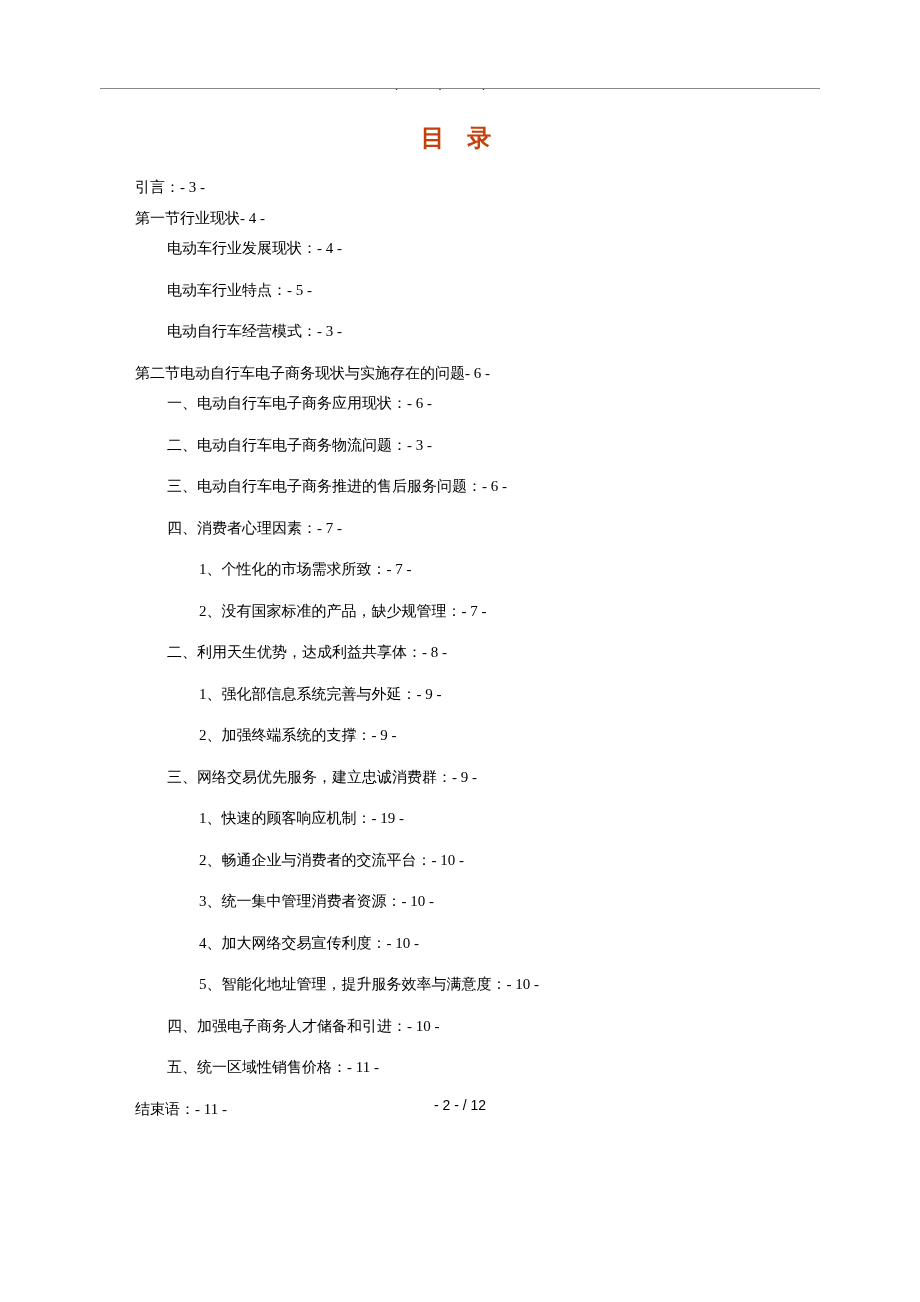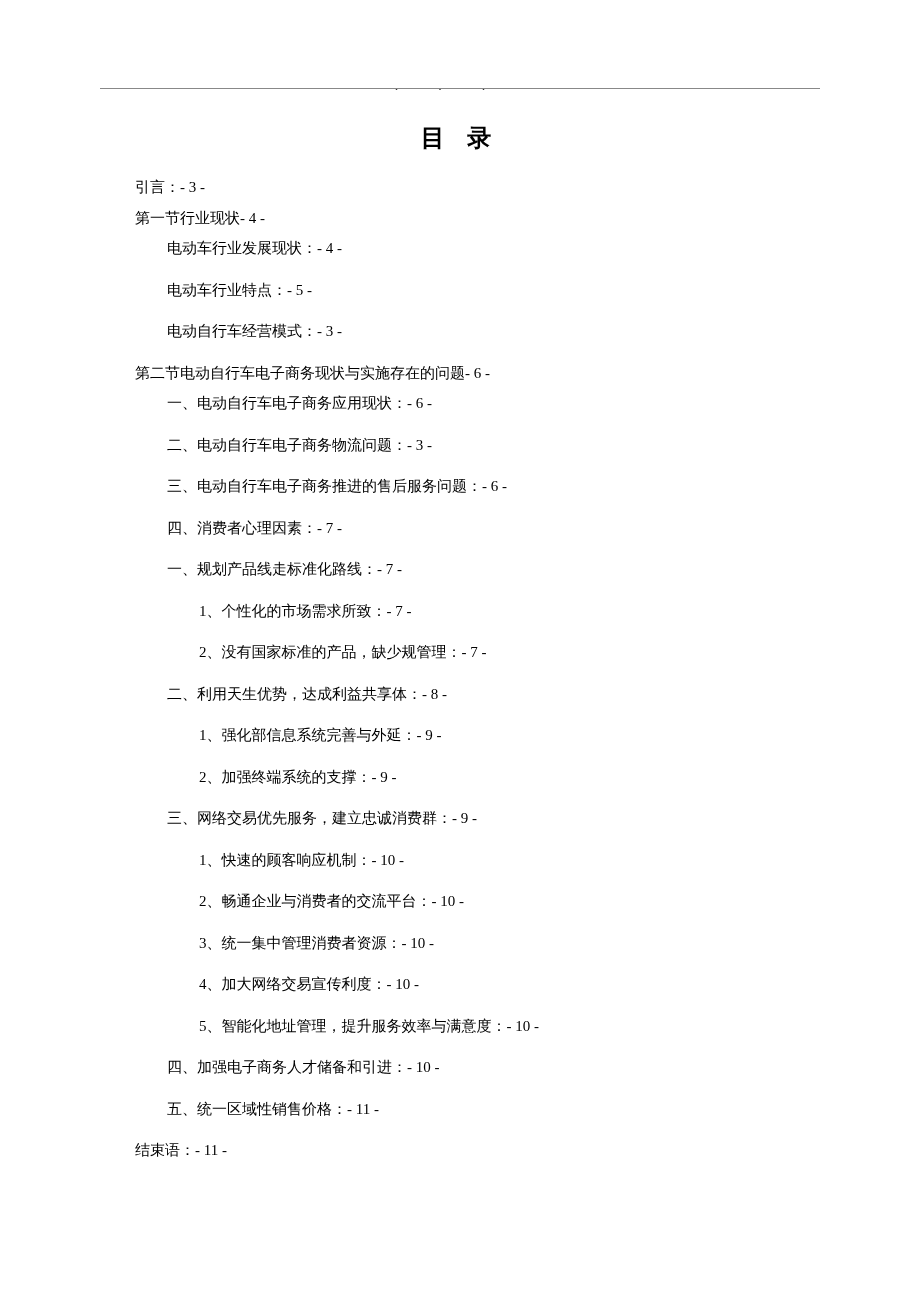--- a/index.html
+++ b/index.html
@@ -32,21 +32,21 @@
     }
     .header-line {
       position: absolute;
       top: 88px;
       left: 100px;
       right: 100px;
       border-bottom: 1px solid #888;
     }
     .title {
       text-align: center;
-      color: #000000;
+      color: #c2410c;
       font-size: 24px;
       font-weight: bold;
       margin-top: 42px;
       margin-bottom: 22px;
       letter-spacing: 8px;
       font-family: "SimHei", "黑体", sans-serif;
     }
     .toc {
       padding-left: 35px;
     }
@@ -92,30 +92,30 @@
   <div class="toc-entry level-0 tight">引言：- 3 -</div>
       <div class="toc-entry level-0 tight">第一节行业现状- 4 -</div>
       <div class="toc-entry level-1 spaced">电动车行业发展现状：- 4 -</div>
       <div class="toc-entry level-1 spaced">电动车行业特点：- 5 -</div>
       <div class="toc-entry level-1 spaced">电动自行车经营模式：- 3 -</div>
       <div class="toc-entry level-0 tight">第二节电动自行车电子商务现状与实施存在的问题- 6 -</div>
       <div class="toc-entry level-1 spaced">一、电动自行车电子商务应用现状：- 6 -</div>
       <div class="toc-entry level-1 spaced">二、电动自行车电子商务物流问题：- 3 -</div>
       <div class="toc-entry level-1 spaced">三、电动自行车电子商务推进的售后服务问题：- 6 -</div>
       <div class="toc-entry level-1 spaced">四、消费者心理因素：- 7 -</div>
-      <div class="toc-entry level-1 spaced">一、规划产品线走标准化路线：- 7 -</div>
       <div class="toc-entry level-2 spaced">1、个性化的市场需求所致：- 7 -</div>
       <div class="toc-entry level-2 spaced">2、没有国家标准的产品，缺少规管理：- 7 -</div>
       <div class="toc-entry level-1 spaced">二、利用天生优势，达成利益共享体：- 8 -</div>
       <div class="toc-entry level-2 spaced">1、强化部信息系统完善与外延：- 9 -</div>
       <div class="toc-entry level-2 spaced">2、加强终端系统的支撑：- 9 -</div>
       <div class="toc-entry level-1 spaced">三、网络交易优先服务，建立忠诚消费群：- 9 -</div>
-      <div class="toc-entry level-2 spaced">1、快速的顾客响应机制：- 10 -</div>
+      <div class="toc-entry level-2 spaced">1、快速的顾客响应机制：- 19 -</div>
       <div class="toc-entry level-2 spaced">2、畅通企业与消费者的交流平台：- 10 -</div>
       <div class="toc-entry level-2 spaced">3、统一集中管理消费者资源：- 10 -</div>
       <div class="toc-entry level-2 spaced">4、加大网络交易宣传利度：- 10 -</div>
       <div class="toc-entry level-2 spaced">5、智能化地址管理，提升服务效率与满意度：- 10 -</div>
       <div class="toc-entry level-1 spaced">四、加强电子商务人才储备和引进：- 10 -</div>
       <div class="toc-entry level-1 spaced">五、统一区域性销售价格：- 11 -</div>
       <div class="toc-entry level-0 tight">结束语：- 11 -</div>
     </div>
 
+  <div class="footer">- 2 -  / 12</div>
 </div>
 
 </body></html>

